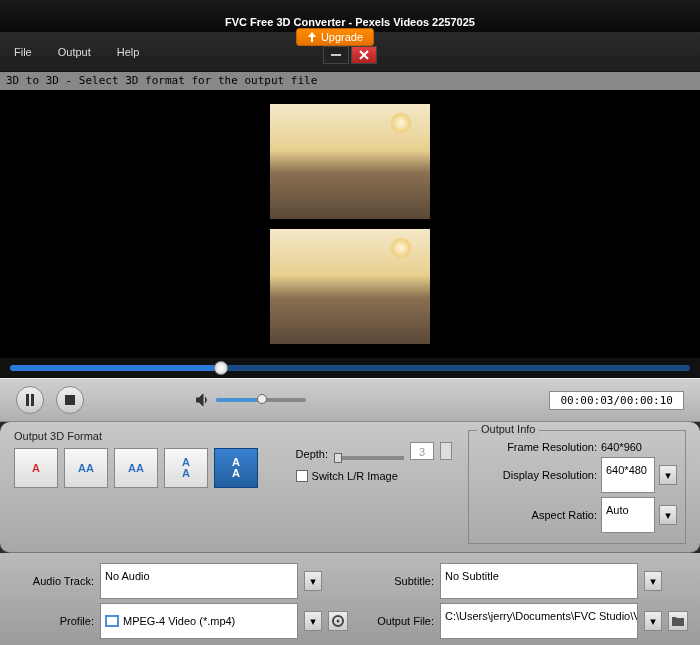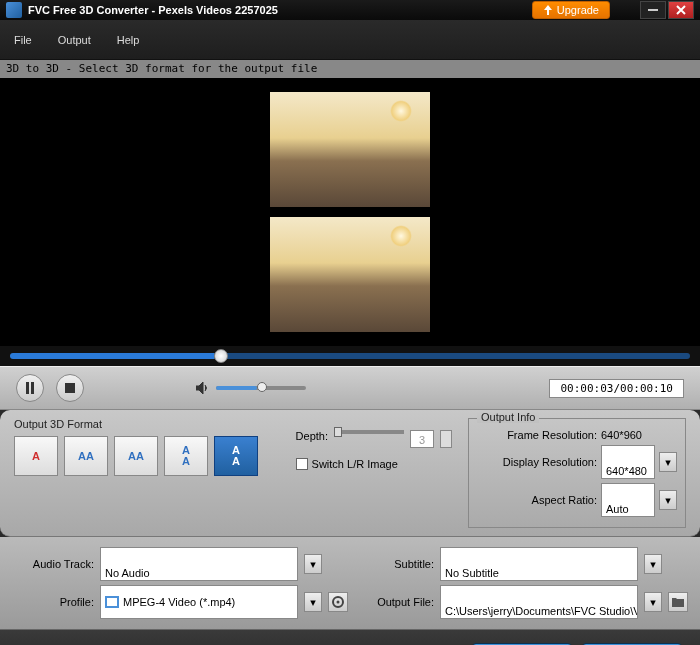--- a/index.html
+++ b/index.html
@@ -1,17 +1,17 @@
 <!DOCTYPE html>
 <html><head>
 <meta charset="utf-8">
 <style>
 *{box-sizing:border-box;margin:0;padding:0;font-family:Tahoma,Arial,sans-serif;font-size:11px;}
 body{width:700px;height:645px;background:#2a2a2a;overflow:hidden;}
-.titlebar{height:20px;background:linear-gradient(#1a1a1a,#0a0a0a);display:flex;align-items:center;padding:4px 6px;}
+.titlebar{height:20px;background:linear-gradient(#1a1a1a,#0a0a0a);display:flex;align-items:center;padding:16px 6px;flex-direction:column;}
 .app-icon{width:16px;height:16px;background:linear-gradient(135deg,#4a90d9,#2060a0);border-radius:2px;margin-right:6px;}
 .title-text{color:#fff;font-weight:bold;flex:1;}
 .upgrade-btn{background:linear-gradient(#ff8c00,#e67300);color:#fff;padding:2px 10px;border:1px solid #c06000;border-radius:3px;margin-right:30px;display:flex;align-items:center;gap:4px;cursor:pointer;}
 .win-btns{display:flex;gap:2px;}
 .win-btn{width:26px;height:18px;background:#222;border:1px solid #444;display:flex;align-items:center;justify-content:center;color:#ccc;cursor:pointer;}
 .win-close{background:linear-gradient(#e04040,#b02020);color:#fff;}
 .menubar{height:40px;background:linear-gradient(#2a2a2a,#1e1e1e);display:flex;align-items:center;padding:16px 14px;gap:26px;border-bottom:1px solid #111;}
 .menu-item{color:#ddd;cursor:pointer;}
 .hintbar{height:18px;background:#888;color:#000;padding:0 6px;line-height:18px;font-family:monospace;font-size:11px;}
 .preview{height:268px;background:#000;display:flex;align-items:center;justify-content:center;}
@@ -32,33 +32,33 @@
 .output-3d{flex:1;}
 .panel-label{color:#222;margin-bottom:6px;display:block;}
 .fmt-row{display:flex;gap:6px;align-items:center;}
 .fmt-btn{width:44px;height:40px;background:linear-gradient(#f8f8f8,#ddd);border:1px solid #888;display:flex;align-items:center;justify-content:center;cursor:pointer;font-weight:bold;font-size:18px;}
 .fmt-btn.sel{background:linear-gradient(#3a80d0,#2060a0);border:1px solid #104080;}
 .fmt-red{color:#d03030;}
 .fmt-blue{color:#3070c0;}
 .fmt-white{color:#fff;}
 .fmt-small{font-size:10px;display:flex;flex-direction:column;line-height:1;}
 .depth-col{display:flex;flex-direction:column;gap:10px;padding-top:12px;}
-.depth-row{display:flex;align-items:flex-start;gap:6px;}
+.depth-row{display:flex;align-items:flex-end;gap:6px;}
 .depth-track{width:70px;height:4px;background:#888;position:relative;}
 .depth-thumb{position:absolute;left:0;top:-3px;width:8px;height:10px;background:#ddd;border:1px solid #666;}
 .depth-val{width:24px;height:18px;background:#fff;border:1px solid #888;text-align:center;line-height:18px;color:#999;}
 .depth-spin{width:12px;height:18px;background:#ddd;border:1px solid #888;}
 .chk{display:flex;align-items:center;gap:4px;}
 .chk-box{width:12px;height:12px;background:#fff;border:1px solid #666;}
 .output-info{border:1px solid #888;padding:6px 8px;width:218px;position:relative;}
 .output-info .panel-label{position:absolute;top:-8px;left:8px;background:linear-gradient(#c8c8c8,#c0c0c0);padding:0 4px;}
 .info-row{display:flex;align-items:center;margin:4px 0;gap:4px;}
 .info-label{width:120px;text-align:right;}
 .info-val{flex:1;}
-.sel-box{flex:1;height:20px;background:#fff;border:1px solid #888;padding:16px 4px;line-height:18px;}
+.sel-box{flex:1;height:36px;background:#fff;border:1px solid #888;padding:3px 4px;line-height:18px;}
 .sel-arrow{width:18px;height:20px;background:linear-gradient(#eee,#ccc);border:1px solid #888;display:flex;align-items:center;justify-content:center;cursor:pointer;}
 .settings-panel{background:linear-gradient(#bababa,#9a9a9a);padding:10px 14px;display:grid;grid-template-columns:80px 1fr 18px 20px 80px 1fr 18px 18px;gap:4px 6px;align-items:center;border-bottom:1px solid #666;}
 .settings-panel .lbl{text-align:right;}
 .gear-btn{width:20px;height:20px;background:linear-gradient(#eee,#ccc);border:1px solid #888;display:flex;align-items:center;justify-content:center;cursor:pointer;}
 .footer{height:58px;background:linear-gradient(#3a3a3a,#1e1e1e);display:flex;align-items:center;justify-content:flex-end;padding:0 18px;gap:10px;}
 .main-btn{width:100px;height:32px;border-radius:4px;display:flex;align-items:center;justify-content:center;gap:6px;color:#fff;font-weight:bold;cursor:pointer;border:1px solid #0a3050;}
 .btn-back{background:linear-gradient(#3a90d8,#1a60a0);}
 .btn-convert{background:linear-gradient(#3a90d8,#1a60a0);text-decoration:underline;}
 svg{display:block;}
 </style>

